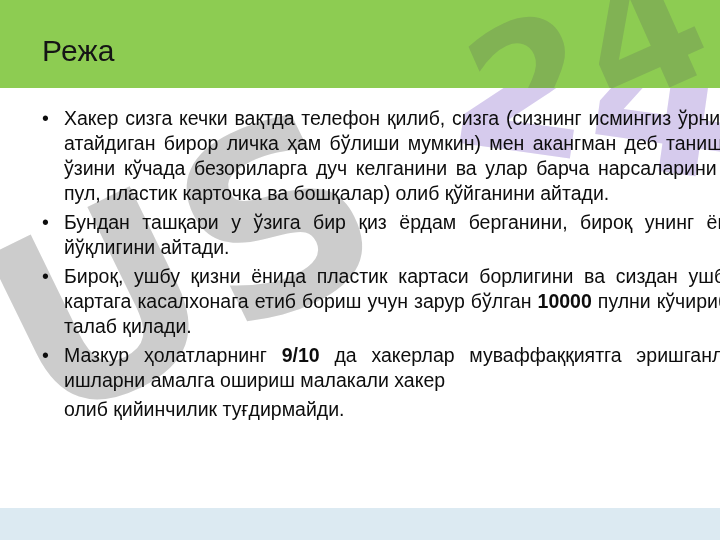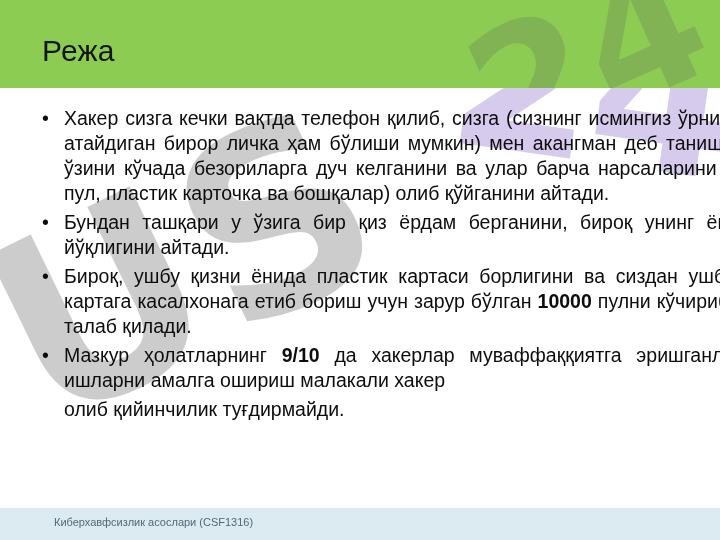--- a/index.html
+++ b/index.html
@@ -181,15 +181,14 @@
       </p>
 
       <p class="bullet nojust">
         <span class="dot"></span><span>олиб қийинчилик туғдирмайди.</span>
       </p>
 
     </div>
   </div>
 
   <div class="footer-bar"></div>
-  <div class="footer-text">Киберхавфсизлик асослари (CSF1316)</div>
 
 </div>
 
 </body></html>

